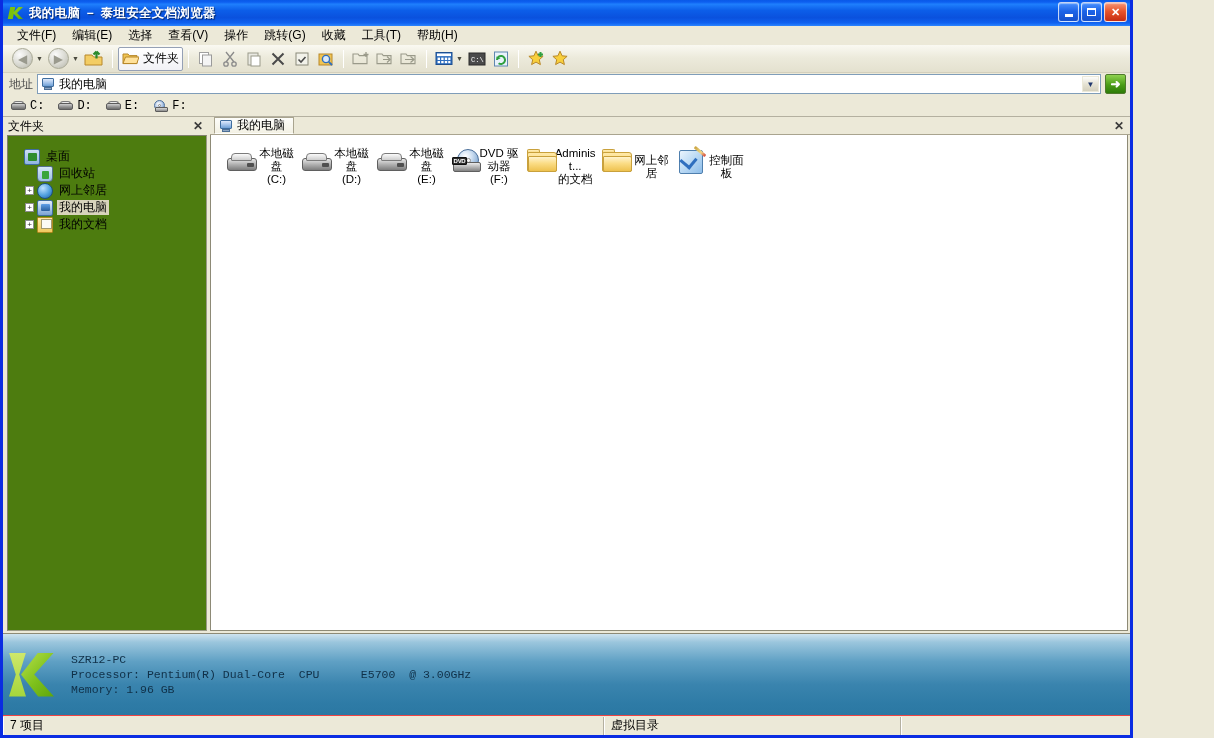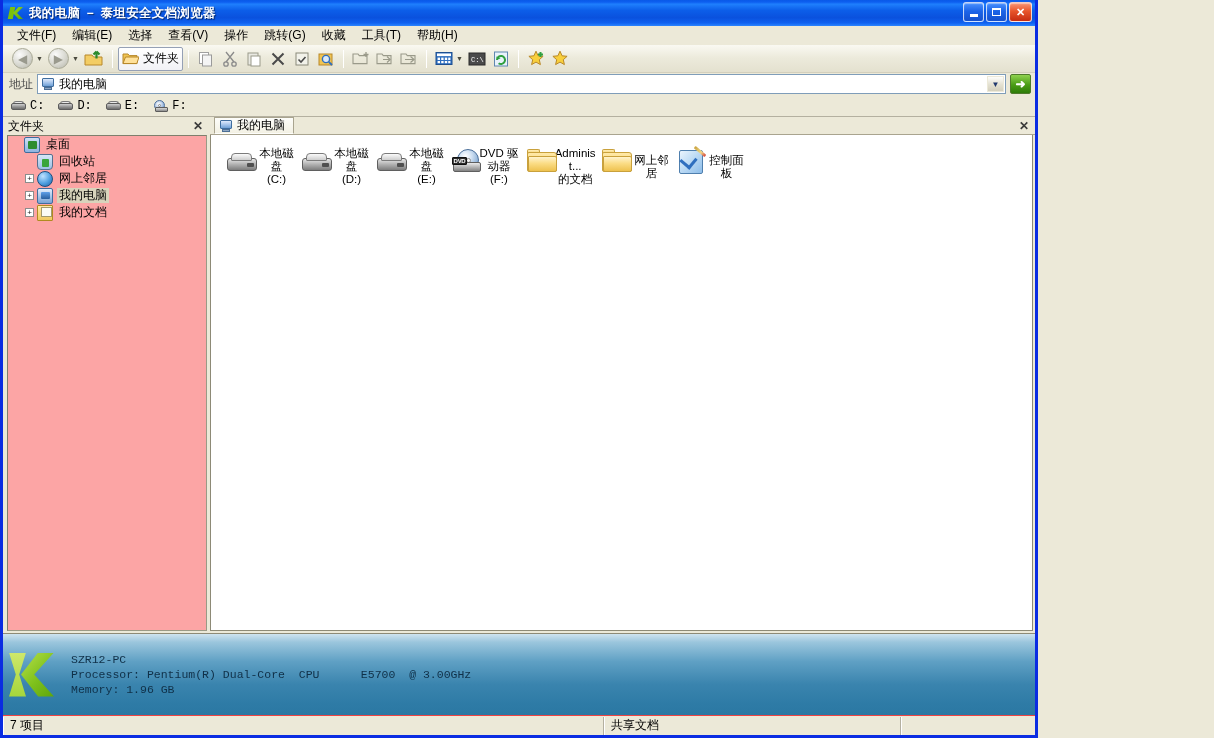--- a/index.html
+++ b/index.html
@@ -8,21 +8,21 @@
     width: 1214px; height: 738px;
     overflow: hidden;
     font-family: "Liberation Sans", sans-serif;
     font-size: 12px;
   }
   body { background: #ece9d8; }
 
   
   #window {
     position: absolute; left: 0; top: 0;
-    width: 1038px; height: 738px;
+    width: 1133px; height: 738px;
     border: 3px solid #0a2ce2;
     border-top: none; border-bottom-width: 3px;
     background: #ece9d8;
     display: flex; flex-direction: column;
   }
 
   
   #titlebar {
     height: 26px; flex: 0 0 26px;
     background: linear-gradient(to bottom,
@@ -202,24 +202,24 @@
   #folderhdr {
     height: 18px; flex: 0 0 18px;
     display:flex; align-items:center; justify-content:space-between;
     padding: 0 6px 0 5px;
     background: #ece9d8;
     font-size: 12px; color: #000;
   }
   #folderhdr .x { font-size: 12px; font-weight: bold; color:#3b3b3b; }
   #foldertree {
     flex: 1 1 auto; margin: 0 2px 2px 4px;
-    background: #fca5a5;
+    background: #4d7c0f;
     border: 1px solid #9a9a86;
     border-top-color:#7f7f6d; border-left-color:#7f7f6d;
-    overflow: hidden; padding: 0 0 0 4px;
+    overflow: hidden; padding: 12px 0 0 4px;
   }
   .tnode { display:flex; align-items:center; height:17px; font-size:12px; color:#000; white-space:nowrap; }
   .tnode .expander {
     width: 9px; height: 9px; flex:0 0 9px;
     border: 1px solid #8c8c8c; background:#fff;
     font-size: 8px; line-height: 7px; text-align:center; color:#2b2b2b;
     margin-right: 3px; font-family:"Liberation Sans",sans-serif;
   }
   .tnode .spacer { width: 12px; flex: 0 0 12px; }
   .tnode .ico { width:16px; height:16px; flex:0 0 16px; margin-right:4px; position:relative; }
@@ -790,17 +790,17 @@
       <div class="p1"></div>
         <div class="p2"></div>
     </div>
     <div class="txt">SZR12-PC
 Processor: Pentium(R) Dual-Core  CPU      E5700  @ 3.00GHz
 Memory: 1.96 GB</div>
   </div>
 
   <div id="statusbar">
     <div class="cell c1">7 项目</div>
-    <div class="cell c2">共享文档</div>
+    <div class="cell c2">虚拟目录</div>
     <div class="cell c3"></div>
   </div>
 
 </div>
 
 </body></html>

